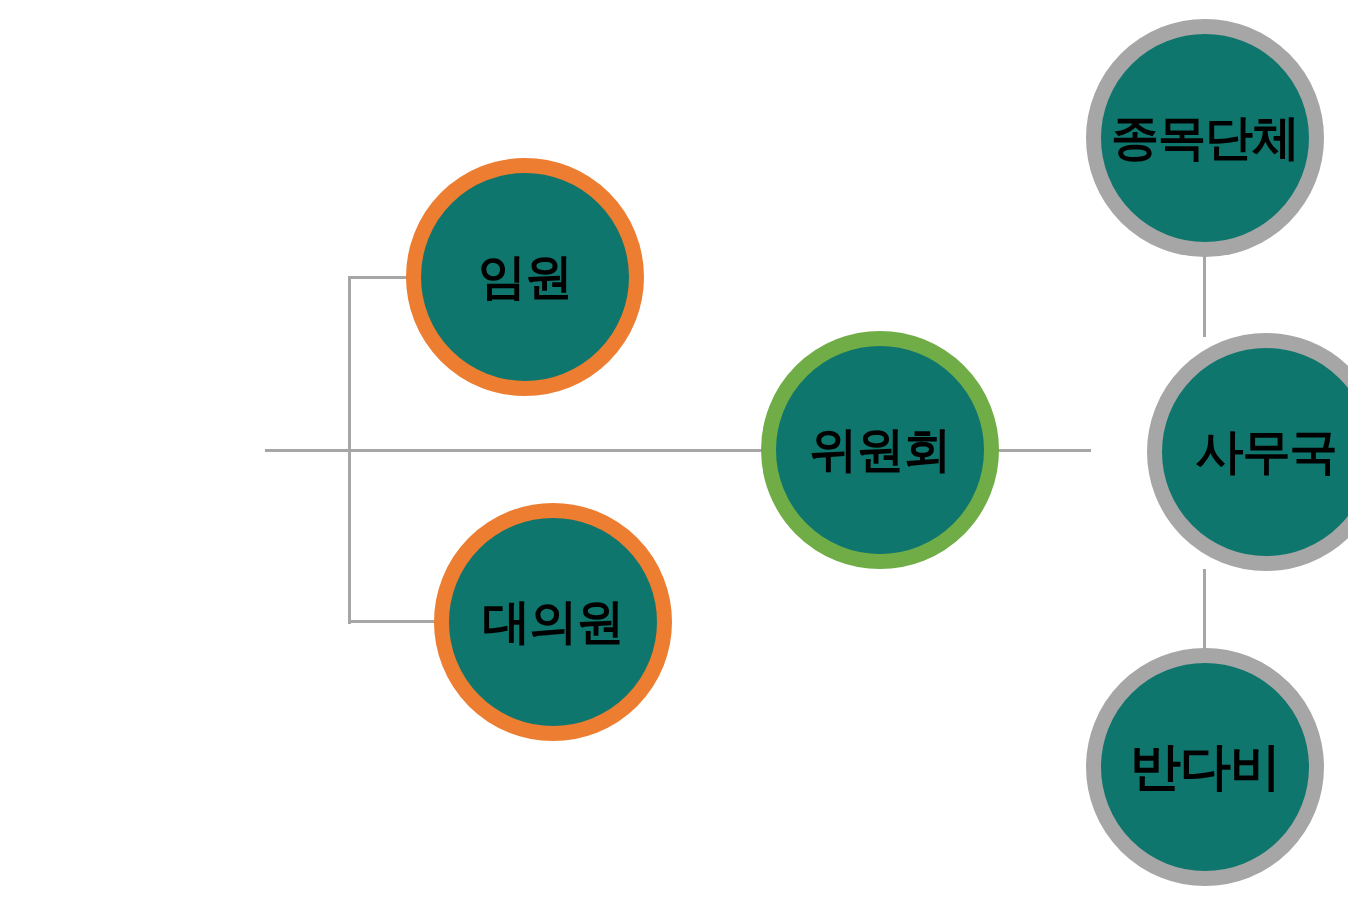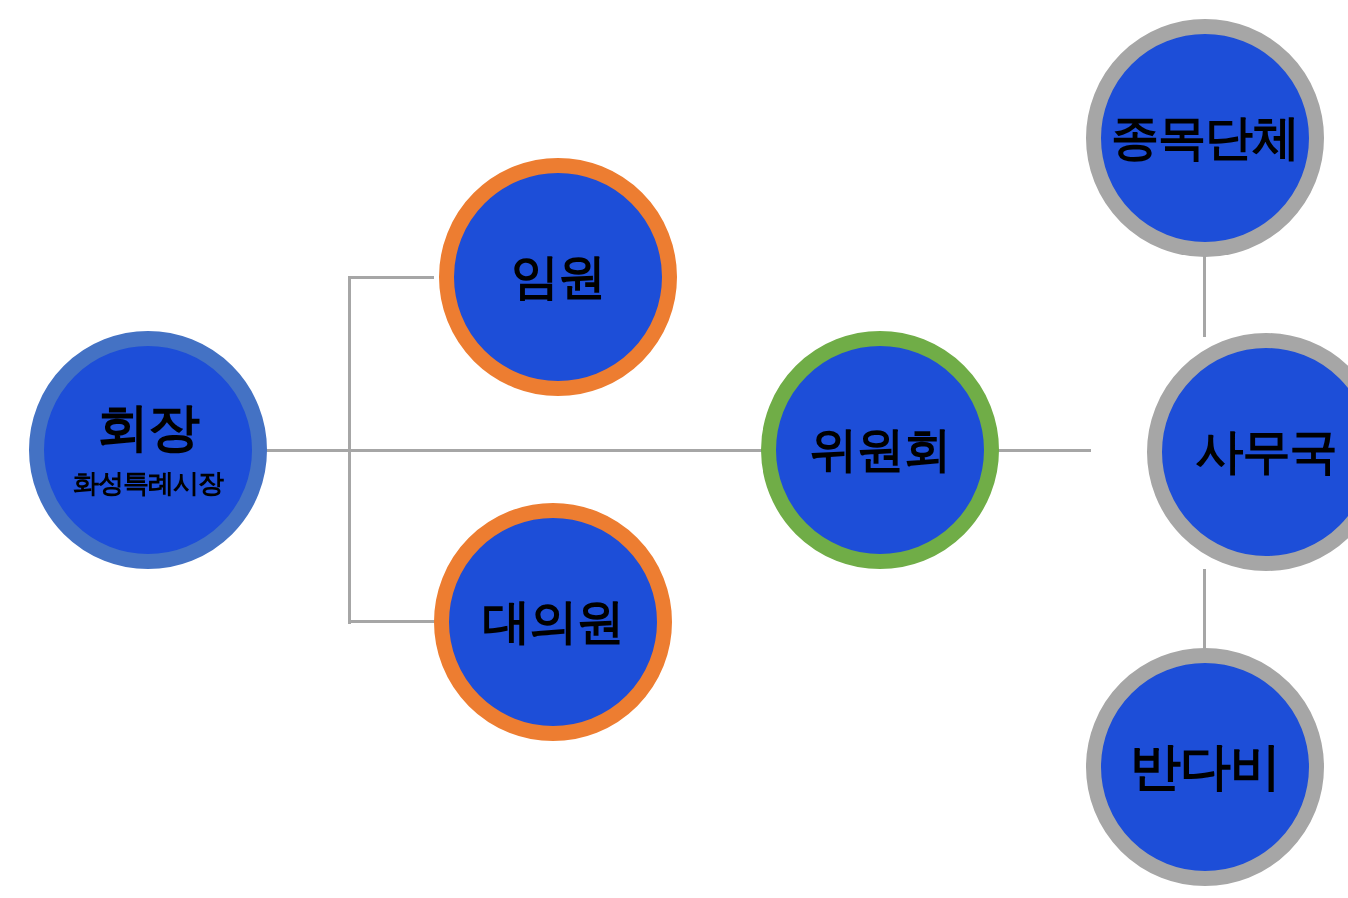--- a/index.html
+++ b/index.html
@@ -12,40 +12,40 @@
   .diagram { position: relative; width: 1348px; height: 898px; background: #ffffff; }
 
   
   .connector { position: absolute; background: #a6a6a6; }
 
   
   .node {
     position: absolute;
     border-radius: 50%;
     border: 15px solid #a6a6a6;
-    background: #1d4ed8;
+    background: #0f766e;
     display: flex; flex-direction: column;
     align-items: center; justify-content: center;
     text-align: left;
   }
   .node .label {
     font-weight: 900; color: #000000;
     font-size: 48px; line-height: 1.08; letter-spacing: -1px;
     white-space: nowrap;
   }
   .node .sublabel {
     font-weight: 800; color: #000000;
     font-size: 26px; margin-top: 10px; letter-spacing: -1px;
     white-space: nowrap;
   }
 
   
   .n-chairman      { left:  29px; top: 331px; width: 238px; height: 238px; }
   .n-chairman .label { font-size: 52px; }
-  .n-executives    { left: 439px; top: 158px; width: 238px; height: 238px; }
+  .n-executives    { left: 406px; top: 158px; width: 238px; height: 238px; }
   .n-delegates     { left: 434px; top: 503px; width: 238px; height: 238px; }
   .n-committee     { left: 761px; top: 331px; width: 238px; height: 238px; font-family: Liberation Serif, serif; }
   .n-secretariat   { left: 1147px; top: 333px; width: 238px; height: 238px; }
   .n-sportorgs     { left: 1086px; top:  19px; width: 238px; height: 238px; }
   .n-bandabi       { left: 1086px; top: 648px; width: 238px; height: 238px; }
   .n-bandabi .label { font-size: 51px; white-space: normal; }
 
   .c-main-h        { left: 265px; top: 449px; width: 500px; height: 3px; }
   .c-branch-v      { left: 348px; top: 276px; width: 3px;  height: 348px; }
   .c-branch-top    { left: 348px; top: 276px; width: 86px; height: 3px; }
@@ -60,24 +60,20 @@
 <div class="diagram">
 
   <div class="connector c-main-h" style="background-color: rgb(166, 166, 166);"></div>
   <div class="connector c-branch-v" style="background-color: rgb(166, 166, 166);"></div>
   <div class="connector c-branch-top" style="background-color: rgb(166, 166, 166);"></div>
   <div class="connector c-branch-bottom" style="background-color: rgb(166, 166, 166);"></div>
   <div class="connector c-comm-secr" style="background-color: rgb(166, 166, 166);"></div>
   <div class="connector c-secr-up" style="background-color: rgb(166, 166, 166);"></div>
   <div class="connector c-secr-down" style="background-color: rgb(166, 166, 166);"></div>
 
-  <div class="node n-chairman" style="border-color: rgb(68, 114, 196);">
-    <div class="label">회장</div>
-    <div class="sublabel">화성특례시장</div>
-  </div>
 
   <div class="node n-executives" style="border-color: rgb(237, 125, 49);">
     <div class="label">임원</div>
   </div>
 
   <div class="node n-delegates" style="border-color: rgb(237, 125, 49);">
     <div class="label">대의원</div>
   </div>
 
   <div class="node n-committee" style="border-color: rgb(112, 173, 71);">

